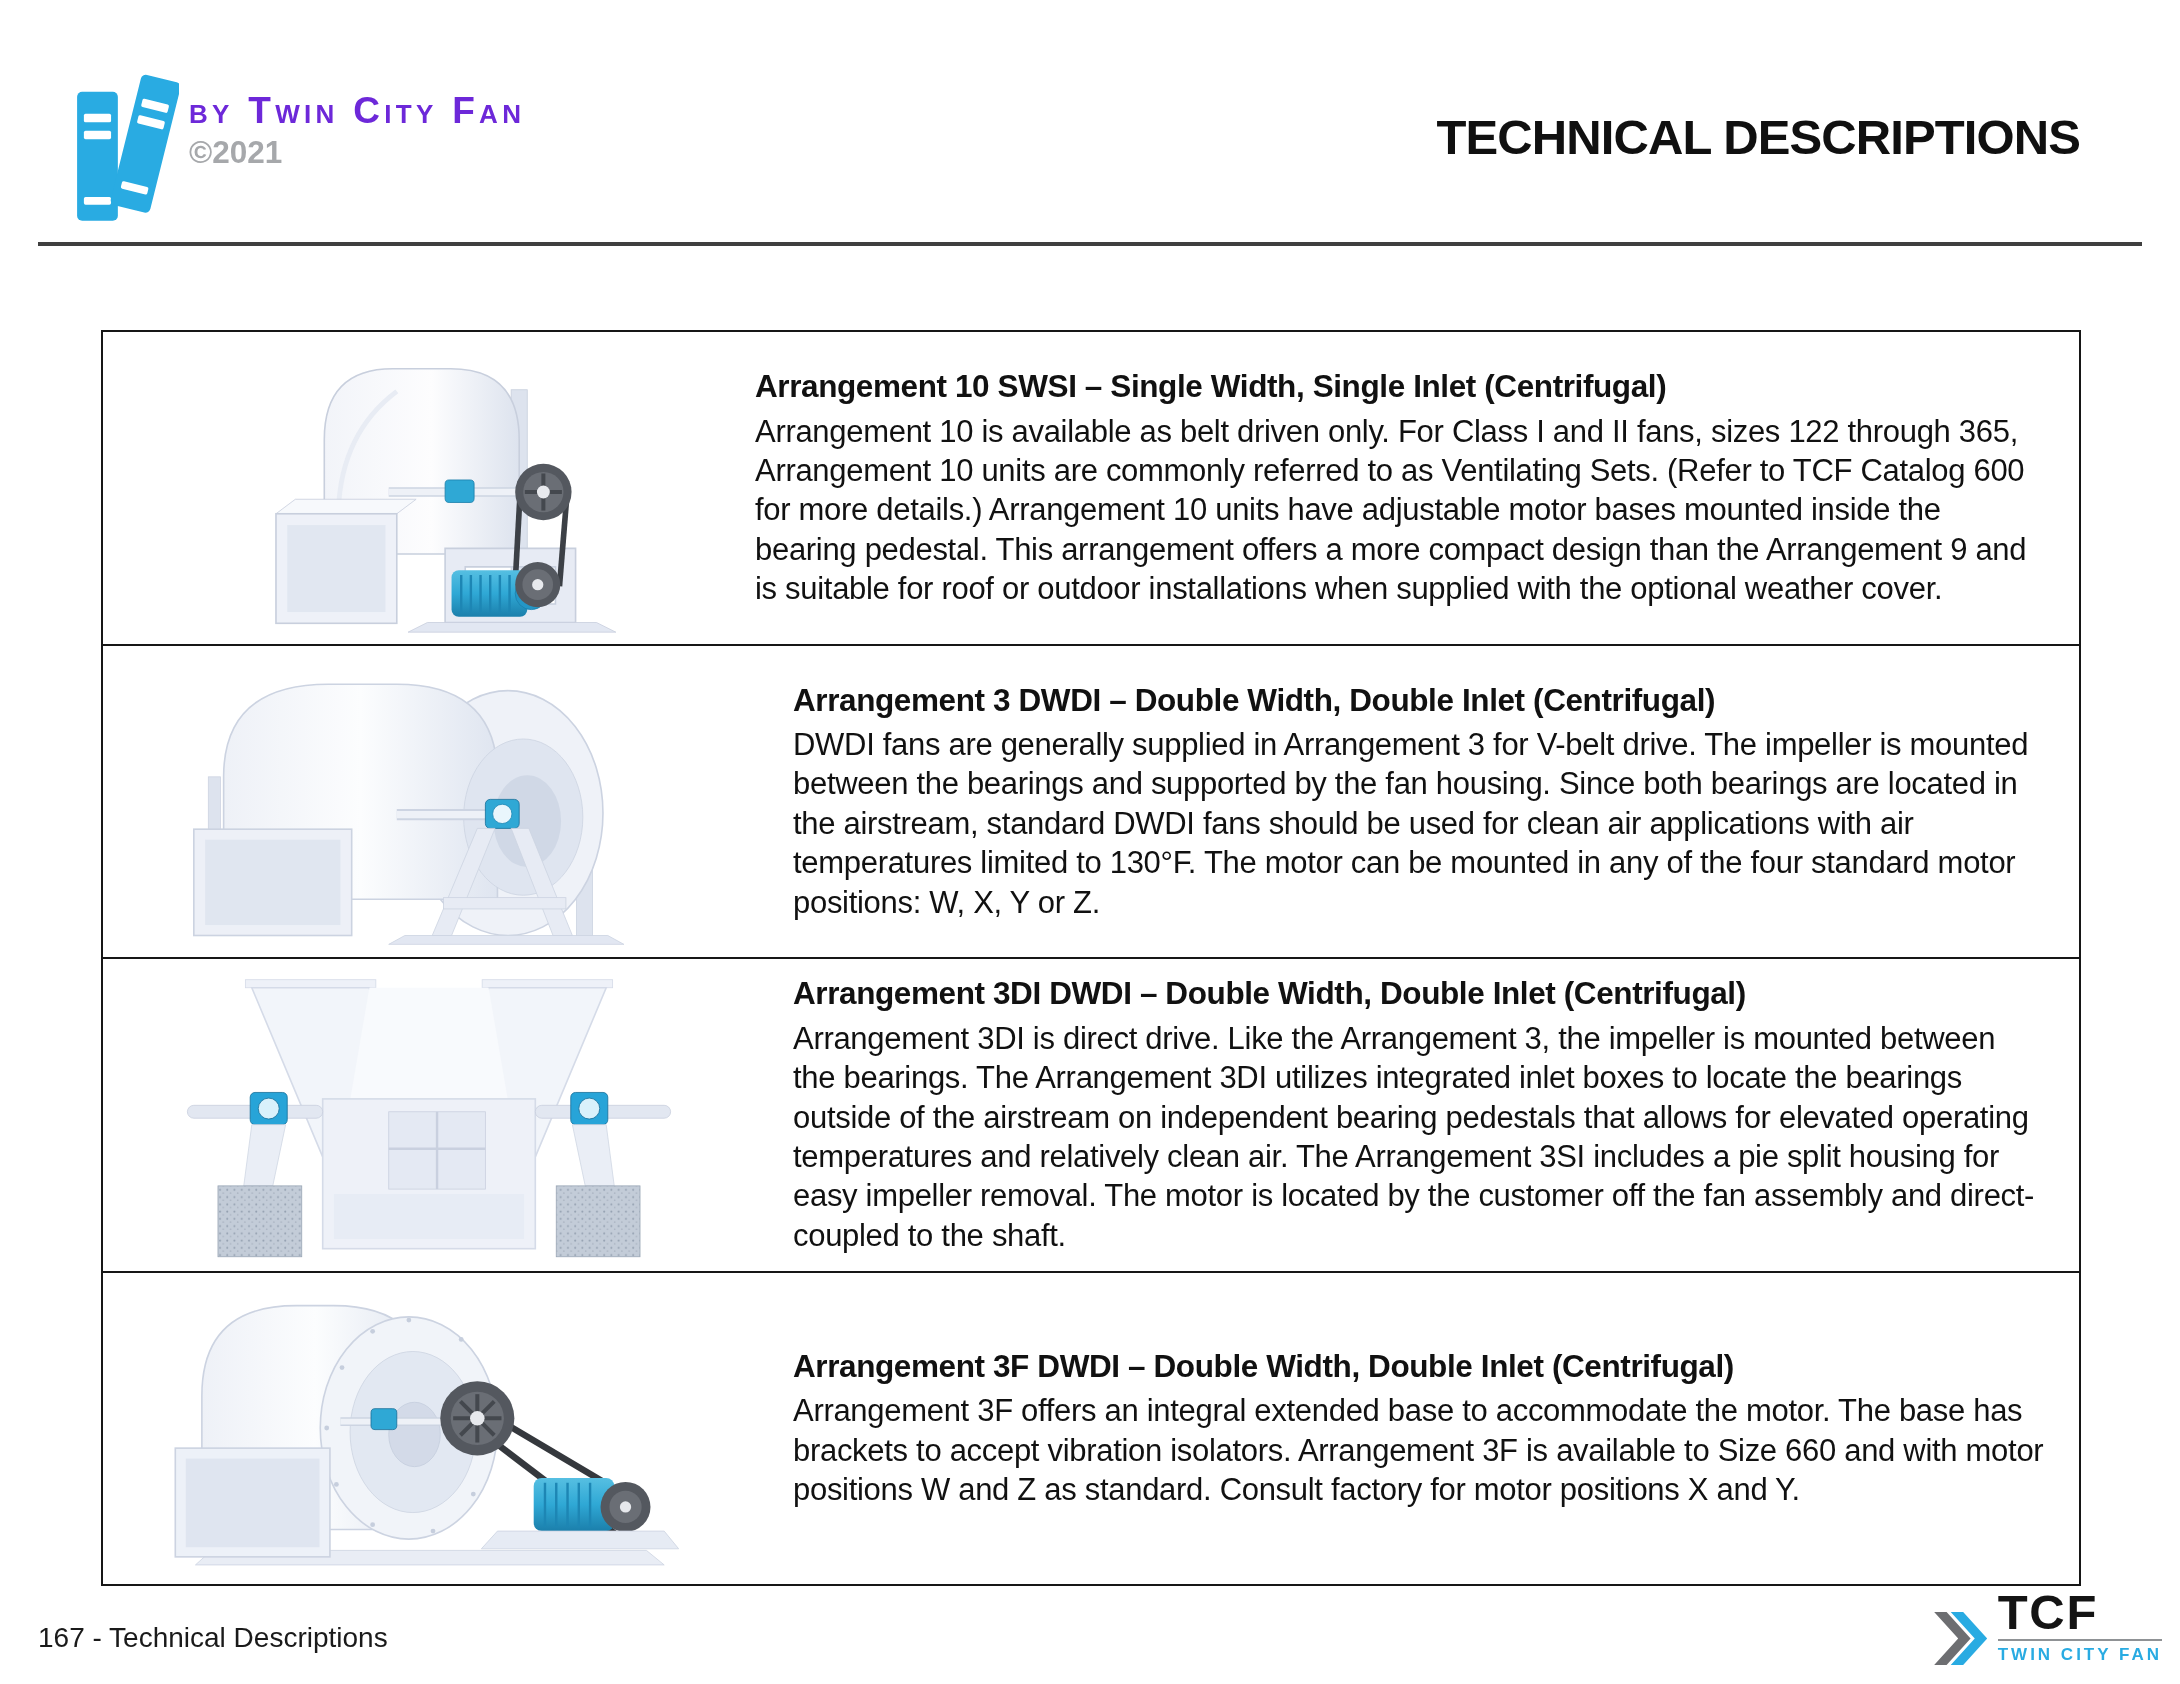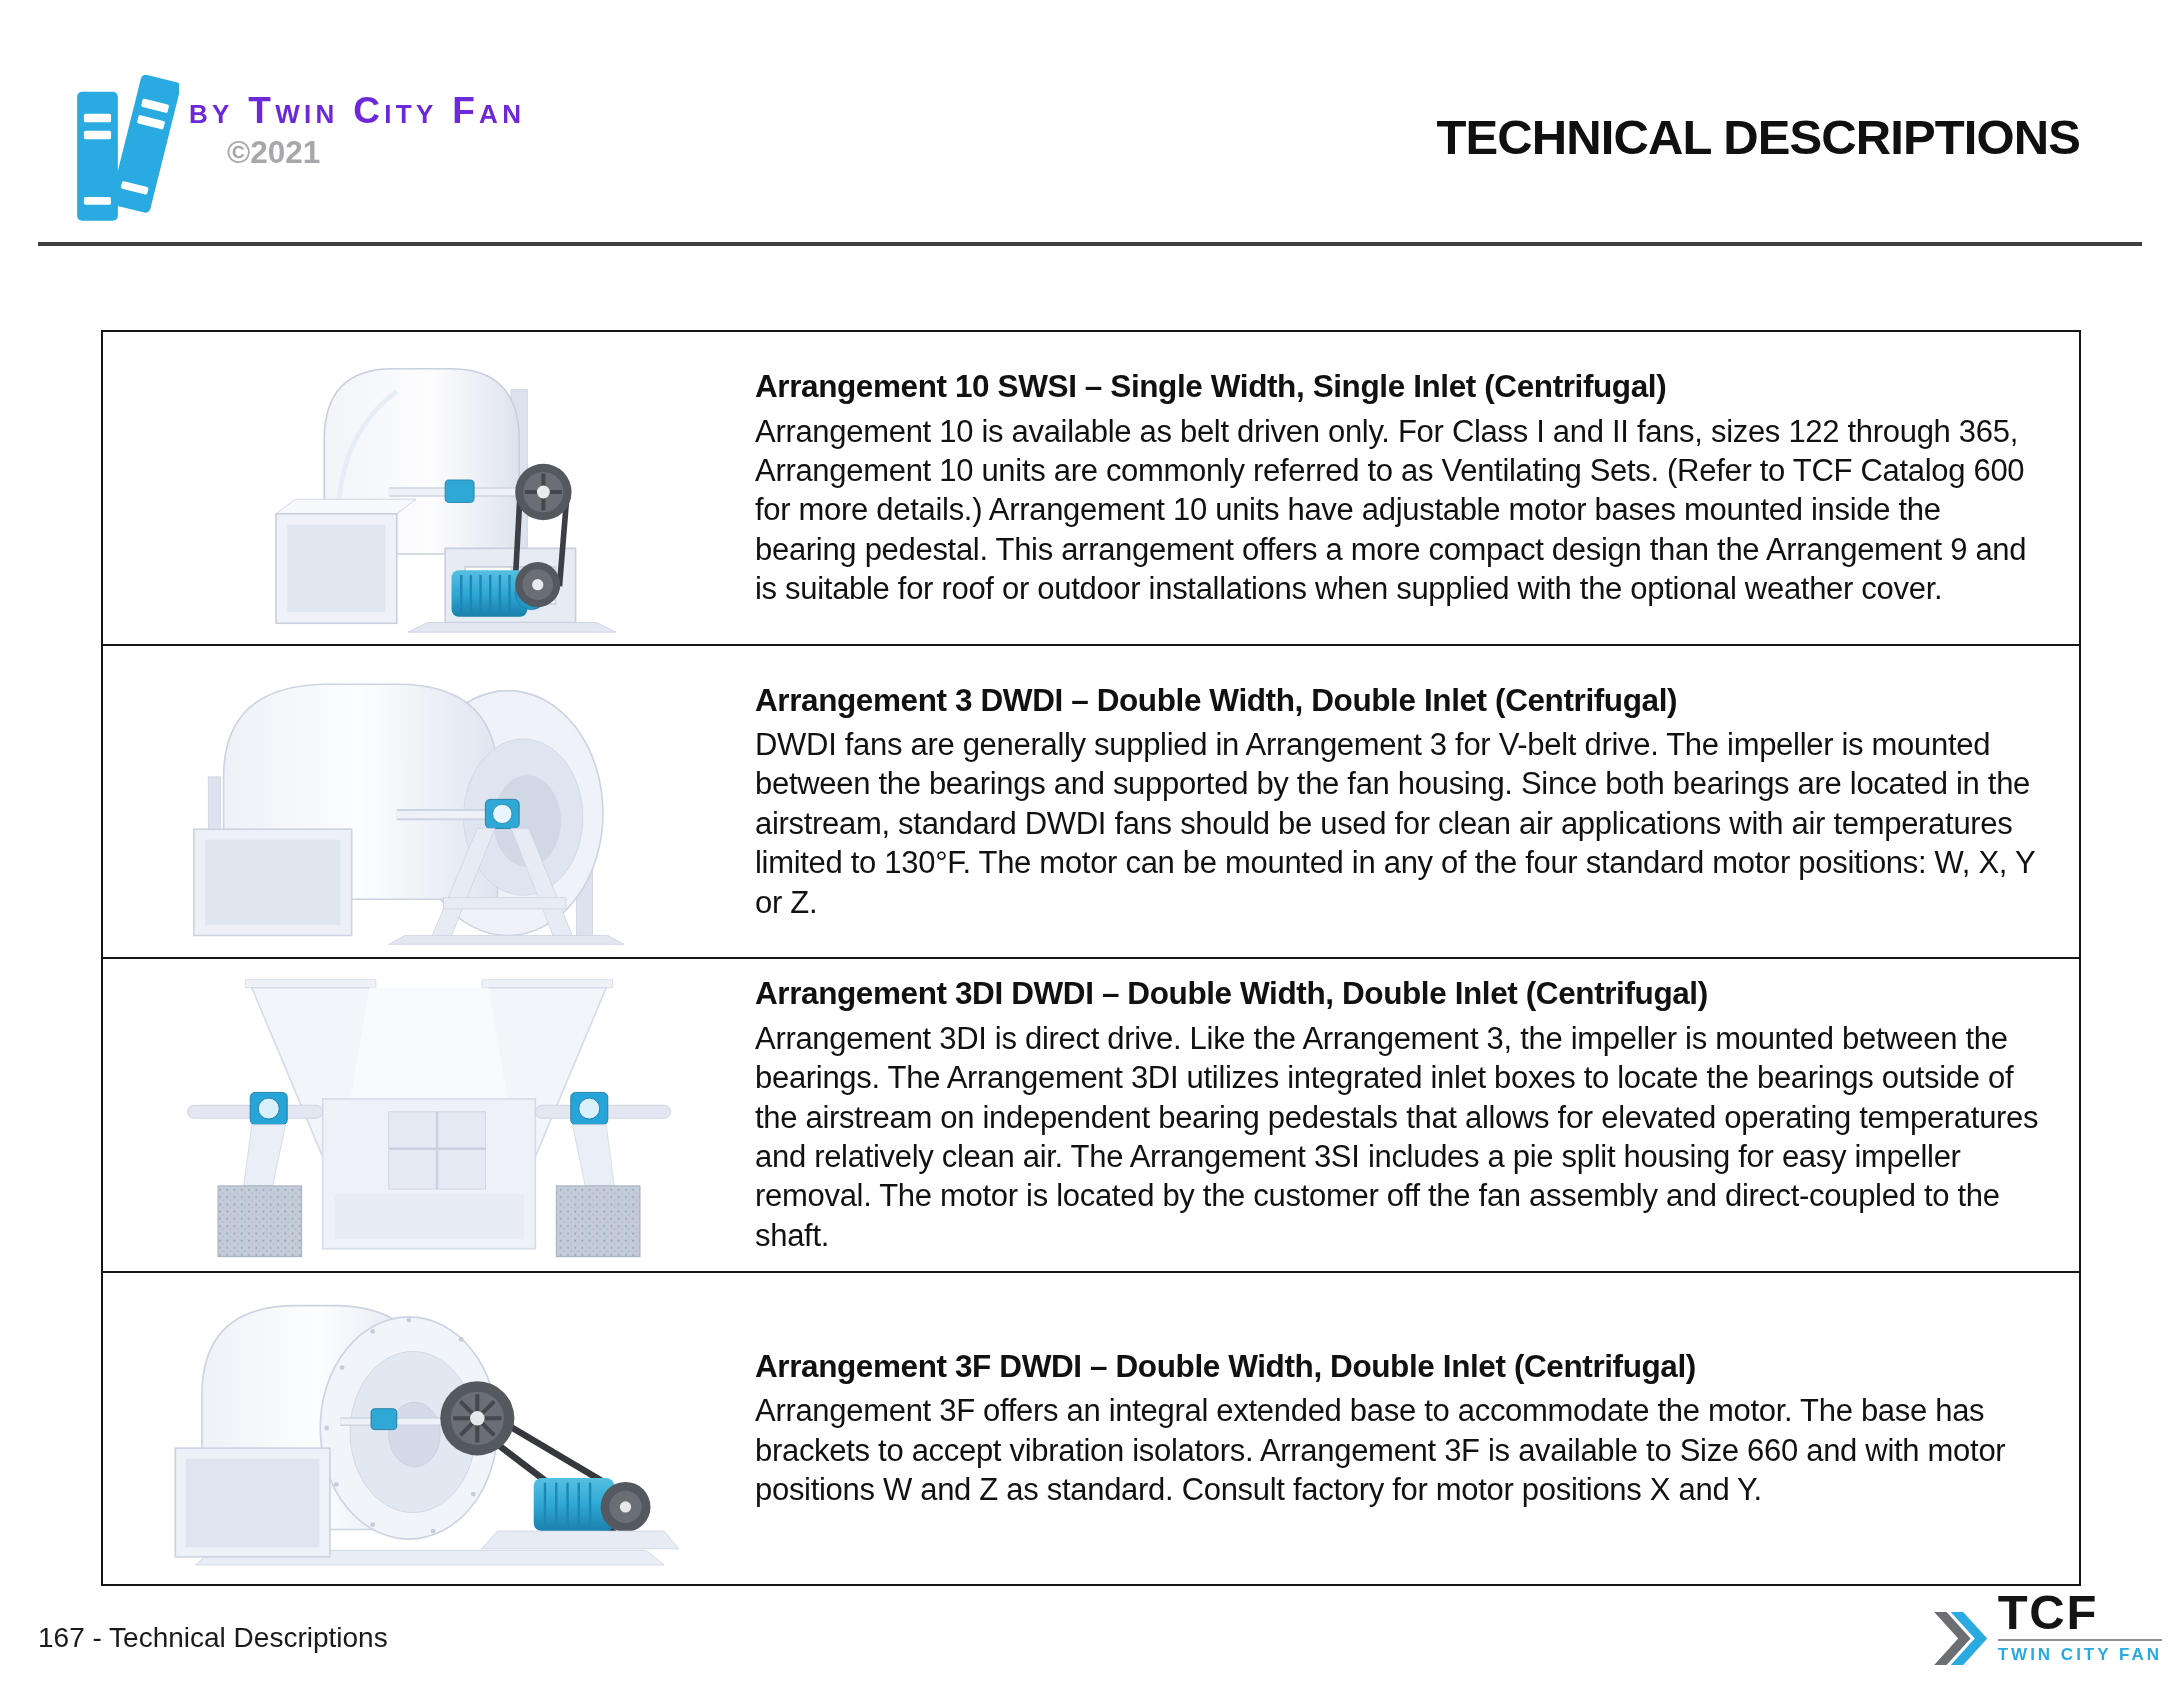--- a/index.html
+++ b/index.html
@@ -7,31 +7,31 @@
               font-family:"Liberation Sans", sans-serif; color:#1a1a1a; }
   .page { position:relative; width:2181px; height:1685px; overflow:hidden; background:#fff; }
 
   
   .brand-books { position:absolute; left:72px; top:73px; }
   .brand-text  { position:absolute; left:189px; top:85px; }
   .brand-title { font-size:65px; font-weight:bold; font-variant:small-caps;
                  letter-spacing:0px; color:#1c1c1c; line-height:1; }
   .brand-sub   { font-size:37px; font-variant:small-caps; color:#6d28d9;
                  letter-spacing:4.3px; margin-top:6.8px; line-height:1; font-weight:bold; }
-  .brand-copy  { font-size:31.5px; color:#a6a8ab; margin-top:8.5px; line-height:1; font-weight:bold;margin-left:38px; }
+  .brand-copy  { font-size:31.5px; color:#a6a8ab; margin-top:8.5px; line-height:1; font-weight:bold; }
   .page-title  { position:absolute; right:101px; top:109px; font-size:49px;
                  font-weight:bold; letter-spacing:-0.9px; color:#101010; }
   .header-rule { position:absolute; left:38px; top:242px; width:2104px; height:4.3px;
                  background:#3f3f3f; }
 
   
   .panel { position:absolute; left:101px; top:330px; width:1980px; height:1256px;
            border:2.6px solid #161616; display:flex; flex-direction:column; background:#fff; }
   .row   { flex:1 1 0; display:flex; align-items:center; overflow:hidden; }
-  .row + .row { border-top:2.6px solid #161616; }
+  .row + .row { border-top:2.6px solid #161616;gap:38px; }
   .fig   { width:652px; flex:0 0 652px; display:flex; align-items:center; justify-content:center; }
   .txt   { flex:1; padding-right:34px; }
   .sec-heading { font-size:31.5px; font-weight:bold; letter-spacing:-0.4px;
                  margin:0 0 5.1px 0; line-height:1.25; color:#111; }
   .sec-body    { font-size:31px; letter-spacing:-0.3px; line-height:1.27; color:#111; }
 
   
   .footer-label { position:absolute; left:38px; top:1622px; font-size:28px; color:#1a1a1a; }
   .tcf-logo { position:absolute; right:19px; top:1589px; display:flex; align-items:flex-end; gap:8.5px; }
   .tcf-col  { display:flex; flex-direction:column; align-items:stretch; }

